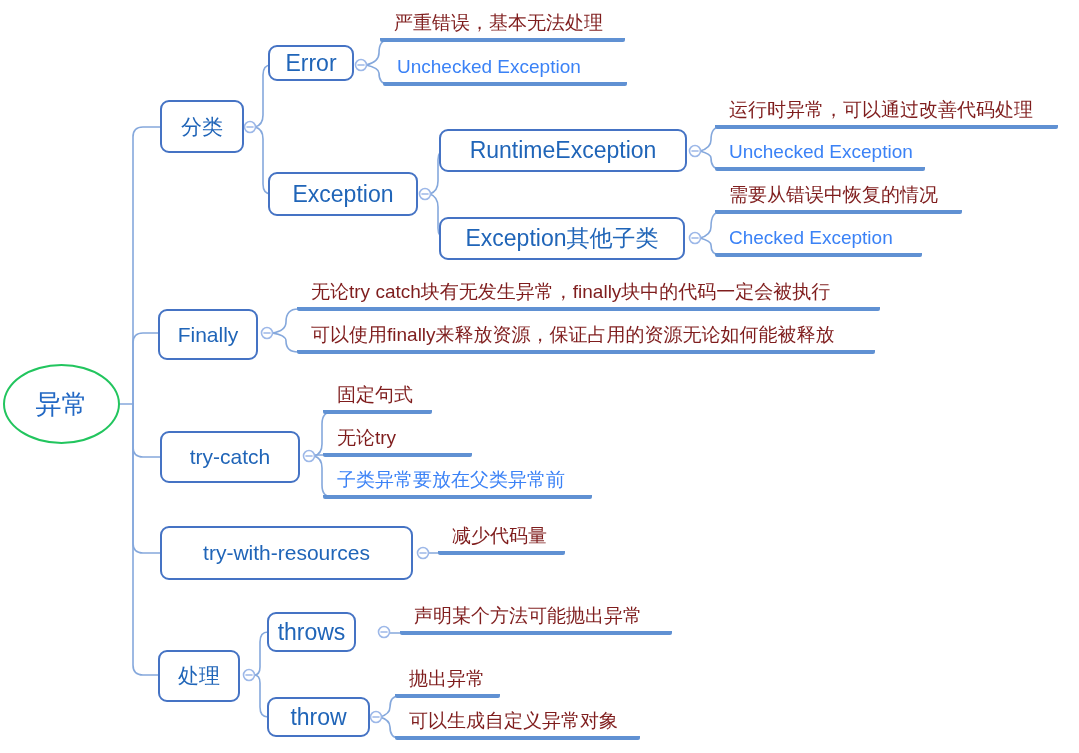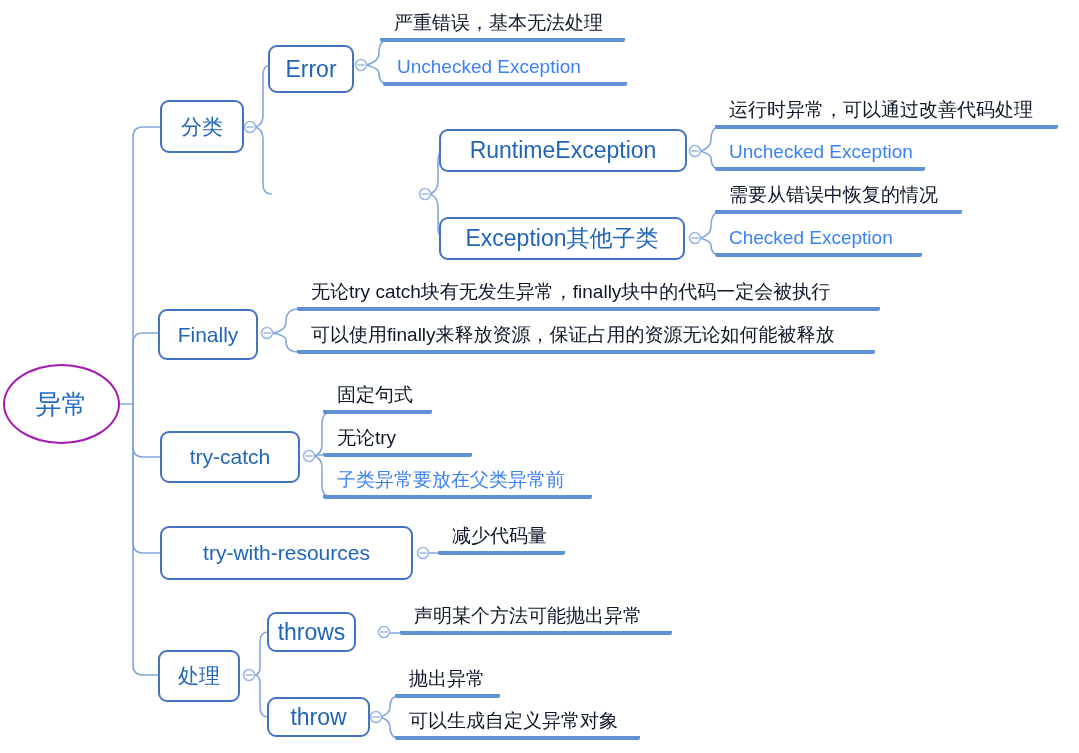--- a/index.html
+++ b/index.html
@@ -5,24 +5,24 @@
   html,body{margin:0;padding:0;background:#ffffff;}
   .canvas{position:relative;width:1079px;height:753px;background:#ffffff;overflow:hidden;
           font-family:"Liberation Sans","DejaVu Sans",sans-serif;}
   svg.links{position:absolute;left:0;top:0;width:1079px;height:753px;}
   .box{position:absolute;display:flex;align-items:center;justify-content:center;
        border:2px solid #4573C4;border-radius:9px;background:#ffffff;color:#2065B8;
        white-space:nowrap;box-sizing:border-box;}
   .main{font-size:21px;}
   .sub{font-size:23px;}
   .root{position:absolute;display:flex;align-items:center;justify-content:center;
-        border:2px solid #a21caf;border-radius:50%;background:#ffffff;color:#2268C4;
+        border:2px solid #22c55e;border-radius:50%;background:#ffffff;color:#2268C4;
         font-size:26px;box-sizing:border-box;}
   .utopic{position:absolute;font-size:19px;line-height:25px;padding:0 0 3px 14px;
-          border-bottom:4px solid #6091D3;border-radius:2px;color:#0f172a;
+          border-bottom:4px solid #6091D3;border-radius:2px;color:#7f1d1d;
           white-space:nowrap;box-sizing:border-box;}
   .orange{color:#3b82f6;}
 </style>
 </head>
 <body>
 
 <div class="canvas">
 
   <svg class="links" viewBox="0 0 1079 753" fill="none" stroke="#85A8DC" stroke-width="1.6" stroke-linecap="round">
 
@@ -114,21 +114,22 @@
   </svg>
 
   <div class="root" style="left:3px;top:364px;width:117px;height:80px;">异常</div>
 
   <div class="box main" style="left:160px;top:100px;width:84px;height:53px;">分类</div>
   <div class="box main" style="left:158px;top:309px;width:100px;height:51px;">Finally</div>
   <div class="box main" style="left:160px;top:431px;width:140px;height:52px;">try-catch</div>
   <div class="box main" style="left:160px;top:526px;width:253px;height:54px;">try-with-resources</div>
   <div class="box main" style="left:158px;top:650px;width:82px;height:52px;">处理</div>
 
-  <div class="box sub" style="left:268px;top:45px;width:86px;height:48px;">Error</div>
+  <div class="box sub" style="left:268px;top:45px;width:86px;height:36px;">Error</div>
+  <div class="box sub" style="left:268px;top:172px;width:150px;height:44px;">Exception</div>
   <div class="box sub" style="left:439px;top:129px;width:248px;height:43px;">RuntimeException</div>
   <div class="box sub" style="left:439px;top:217px;width:246px;height:43px;">Exception其他子类</div>
   <div class="box sub" style="left:267px;top:612px;width:89px;height:40px;">throws</div>
   <div class="box sub" style="left:267px;top:697px;width:103px;height:40px;">throw</div>
 
   <div class="utopic" style="left:380px;top:10px;width:245px;">严重错误，基本无法处理</div>
   <div class="utopic orange" style="left:383px;top:54px;width:244px;">Unchecked Exception</div>
 
   <div class="utopic" style="left:715px;top:97px;width:343px;">运行时异常，可以通过改善代码处理</div>
   <div class="utopic orange" style="left:715px;top:139px;width:210px;">Unchecked Exception</div>

